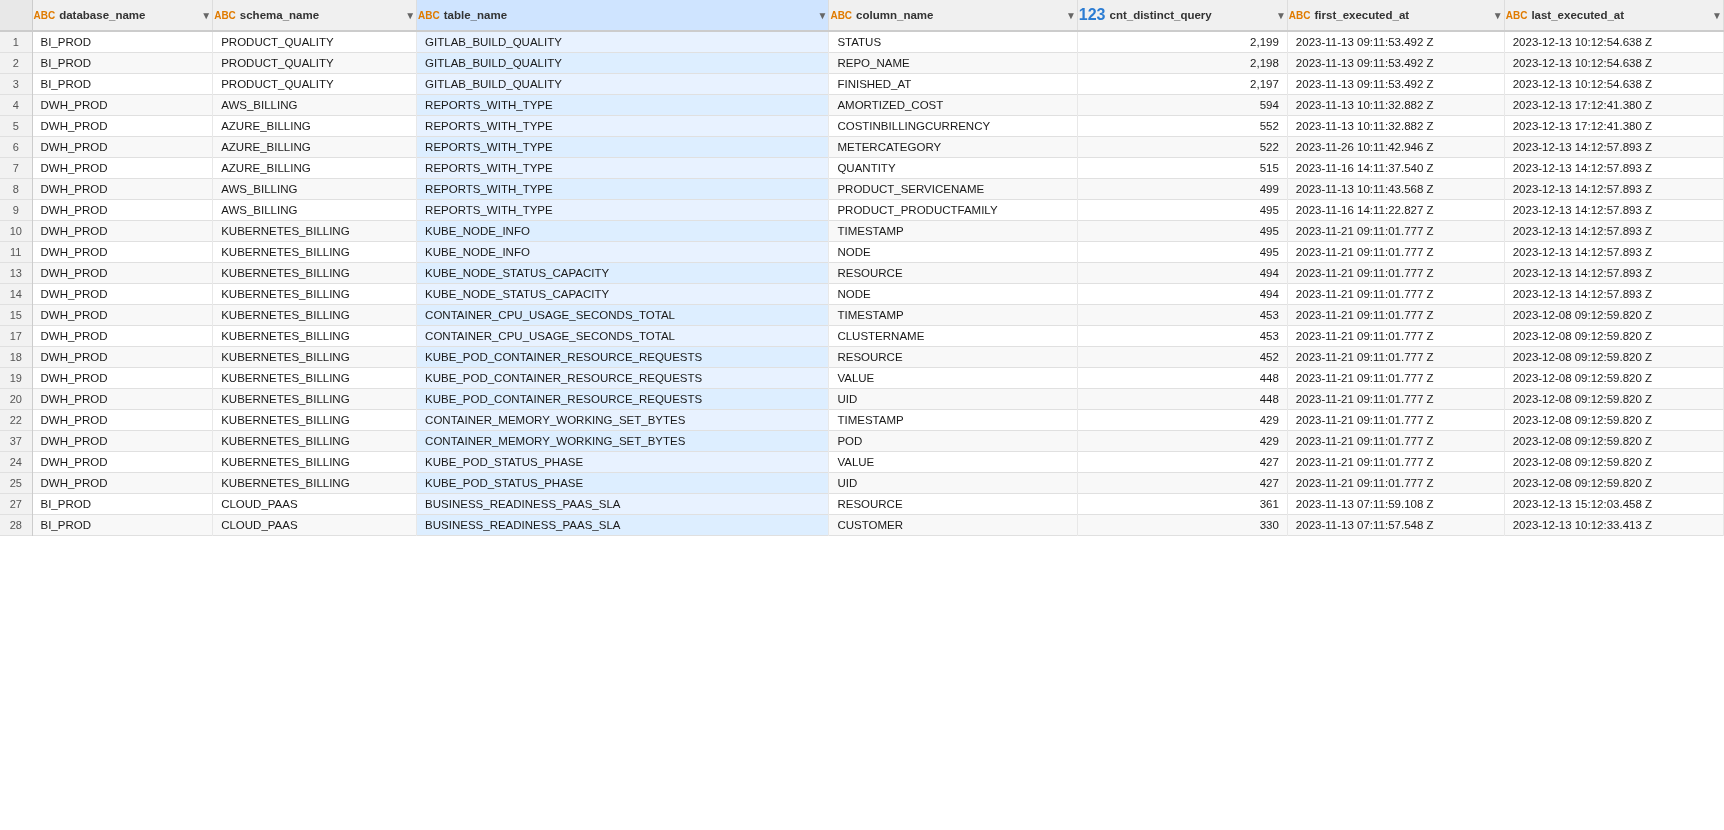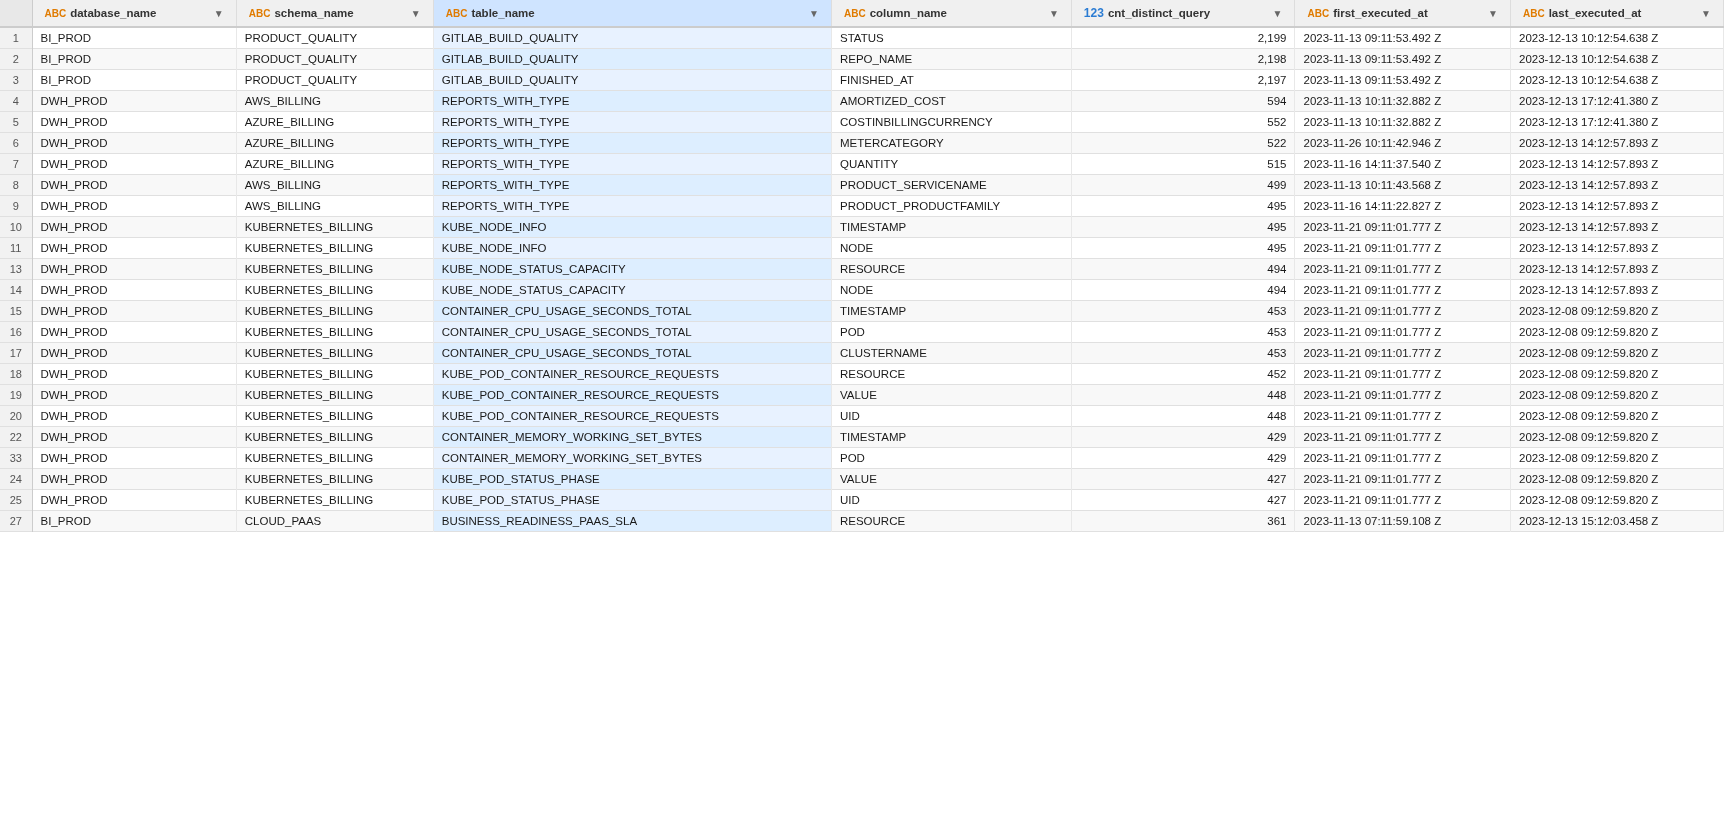--- a/index.html
+++ b/index.html
@@ -16,21 +16,21 @@
     table {
       border-collapse: collapse;
       width: 100%;
       min-width: 1600px;
     }
     thead tr {
       background: #f0f0f0;
       border-bottom: 2px solid #ccc;
     }
     thead th {
-      padding: 6px 12px;
+      padding: 6px 1px;
       text-align: left;
       font-weight: 600;
       font-size: 11.5px;
       color: #333;
       border-right: 1px solid #ddd;
       white-space: nowrap;
       position: relative;
       user-select: none;
     }
     thead th.col-row-num {
@@ -43,21 +43,21 @@
       display: flex;
       align-items: center;
       gap: 4px;
     }
     thead th .type-icon {
       font-size: 10px;
       color: #e07b00;
       font-weight: bold;
     }
     thead th .type-icon-num {
-      font-size: 12px;
+      font-size: 16px;
       color: #2b7cd3;
       font-weight: bold;
     }
     thead th .sort-icon {
       margin-left: auto;
       font-size: 10px;
       color: #666;
     }
     thead th.active-col {
       background: #cfe4ff;
@@ -289,30 +289,20 @@
           <td class="col-row-num">15</td>
           <td>DWH_PROD</td>
           <td>KUBERNETES_BILLING</td>
           <td class="active-col">CONTAINER_CPU_USAGE_SECONDS_TOTAL</td>
           <td>TIMESTAMP</td>
           <td class="num-cell">453</td>
           <td>2023-11-21 09:11:01.777 Z</td>
           <td>2023-12-08 09:12:59.820 Z</td>
         </tr>
         <tr>
-          <td class="col-row-num">16</td>
-          <td>DWH_PROD</td>
-          <td>KUBERNETES_BILLING</td>
-          <td class="active-col">CONTAINER_CPU_USAGE_SECONDS_TOTAL</td>
-          <td>POD</td>
-          <td class="num-cell">453</td>
-          <td>2023-11-21 09:11:01.777 Z</td>
-          <td>2023-12-08 09:12:59.820 Z</td>
-        </tr>
-        <tr>
           <td class="col-row-num">17</td>
           <td>DWH_PROD</td>
           <td>KUBERNETES_BILLING</td>
           <td class="active-col">CONTAINER_CPU_USAGE_SECONDS_TOTAL</td>
           <td>CLUSTERNAME</td>
           <td class="num-cell">453</td>
           <td>2023-11-21 09:11:01.777 Z</td>
           <td>2023-12-08 09:12:59.820 Z</td>
         </tr>
         <tr>
@@ -349,21 +339,21 @@
           <td class="col-row-num">22</td>
           <td>DWH_PROD</td>
           <td>KUBERNETES_BILLING</td>
           <td class="active-col">CONTAINER_MEMORY_WORKING_SET_BYTES</td>
           <td>TIMESTAMP</td>
           <td class="num-cell">429</td>
           <td>2023-11-21 09:11:01.777 Z</td>
           <td>2023-12-08 09:12:59.820 Z</td>
         </tr>
         <tr>
-          <td class="col-row-num">33</td>
+          <td class="col-row-num">37</td>
           <td>DWH_PROD</td>
           <td>KUBERNETES_BILLING</td>
           <td class="active-col">CONTAINER_MEMORY_WORKING_SET_BYTES</td>
           <td>POD</td>
           <td class="num-cell">429</td>
           <td>2023-11-21 09:11:01.777 Z</td>
           <td>2023-12-08 09:12:59.820 Z</td>
         </tr>
         <tr>
           <td class="col-row-num">24</td>
@@ -388,15 +378,25 @@
         <tr>
           <td class="col-row-num">27</td>
           <td>BI_PROD</td>
           <td>CLOUD_PAAS</td>
           <td class="active-col">BUSINESS_READINESS_PAAS_SLA</td>
           <td>RESOURCE</td>
           <td class="num-cell">361</td>
           <td>2023-11-13 07:11:59.108 Z</td>
           <td>2023-12-13 15:12:03.458 Z</td>
         </tr>
+        <tr>
+          <td class="col-row-num">28</td>
+          <td>BI_PROD</td>
+          <td>CLOUD_PAAS</td>
+          <td class="active-col">BUSINESS_READINESS_PAAS_SLA</td>
+          <td>CUSTOMER</td>
+          <td class="num-cell">330</td>
+          <td>2023-11-13 07:11:57.548 Z</td>
+          <td>2023-12-13 10:12:33.413 Z</td>
+        </tr>
       </tbody>
   </table>
 </div>
 
 </body></html>

